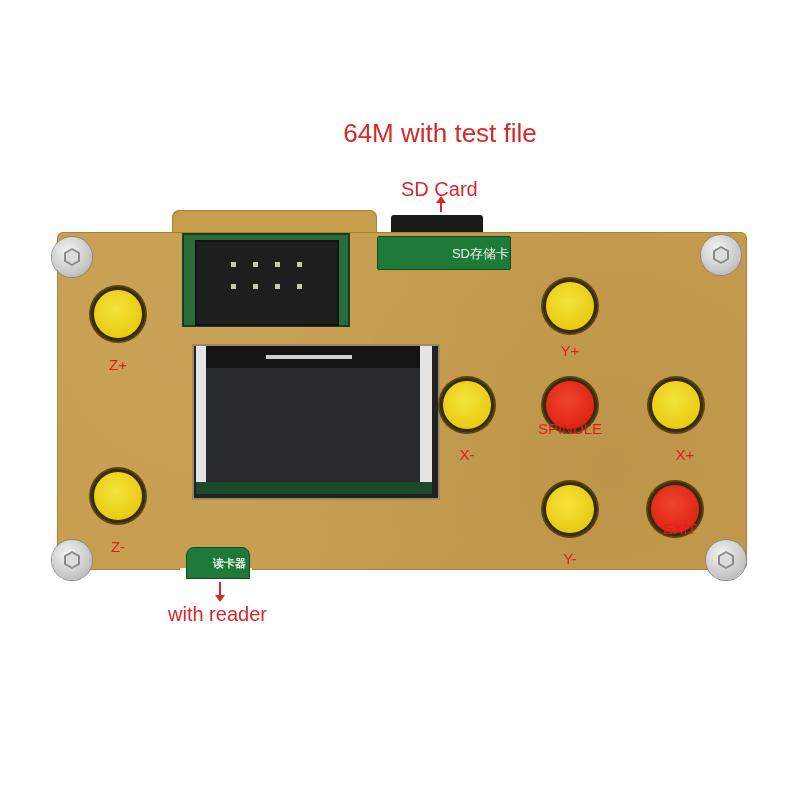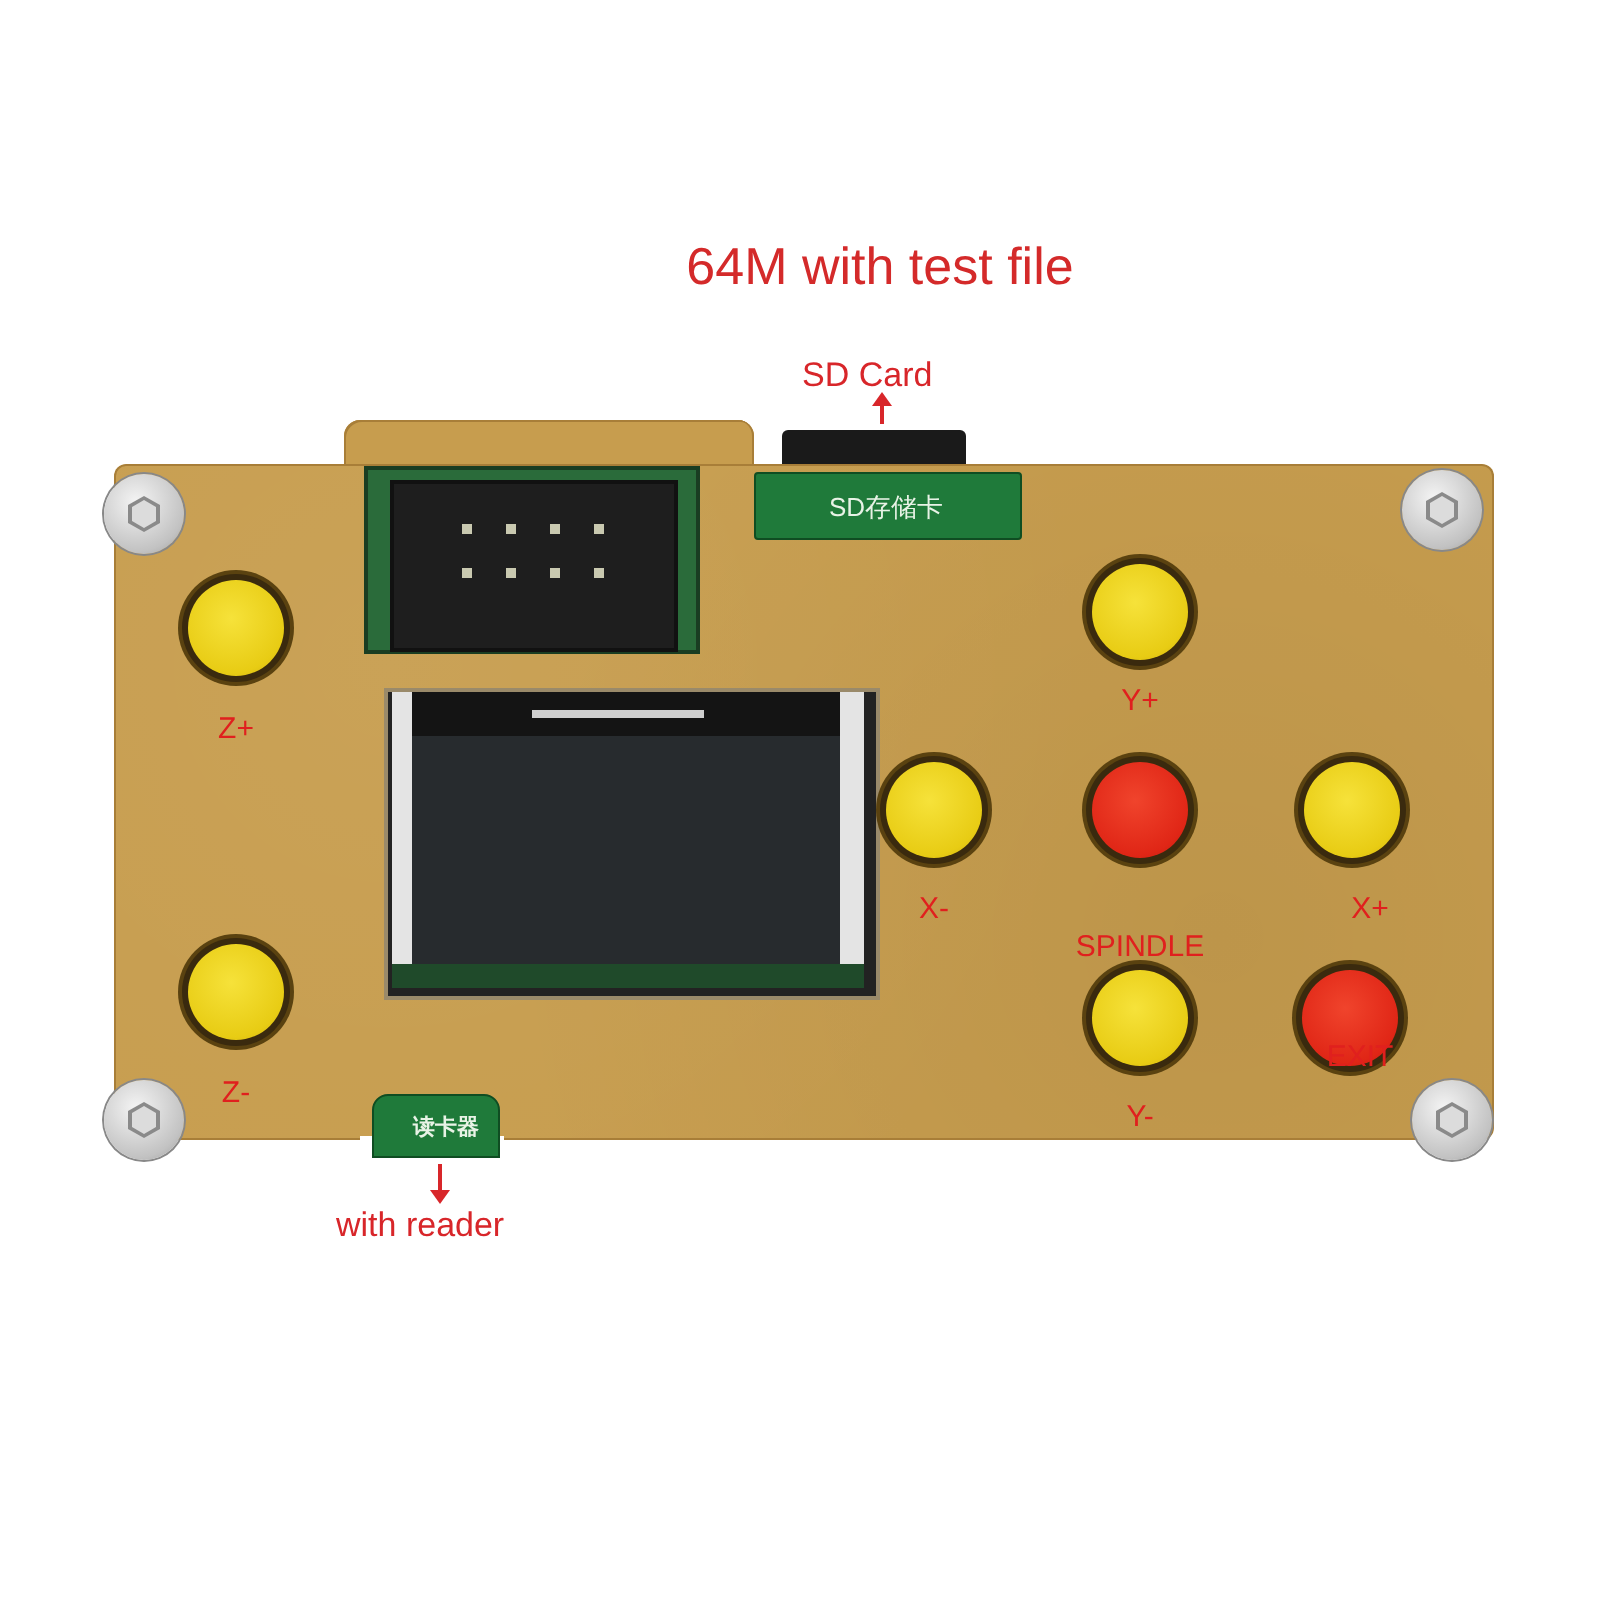--- a/index.html
+++ b/index.html
@@ -1,26 +1,26 @@
 <!DOCTYPE html>
 <html><head>
   <meta charset="utf-8">
   <style>
     html, body { margin: 0; padding: 0; }
     body { width: 800px; height: 800px; background: #ffffff; position: relative; overflow: hidden; font-family: "Liberation Sans", sans-serif; }
     .abs { position: absolute; }
     .title { left: 0; width: 880px; top: 118px; text-align: center; color: #d42a2a; font-size: 26px; }
-    .callout { color: #d8262a; font-size: 17px; }
+    .callout { color: #d8262a; font-size: 20px; }
     .arrow-up { width: 2px; background: #d8262a; }
     .panel { left: 57px; top: 232px; width: 690px; height: 338px; background: #c79d4e; border-radius: 6px;
       background-image: radial-gradient(circle at 20% 30%, rgba(255,255,255,0.05), transparent 60%), radial-gradient(circle at 80% 70%, rgba(0,0,0,0.05), transparent 60%); box-shadow: inset 0 0 0 1px #a87e38; }
     .tab-top { left: 172px; top: 210px; width: 205px; height: 30px; background: #c79d4e; border-radius: 8px 8px 0 0; box-shadow: inset 1px 1px 0 #a87e38, inset -1px 0 0 #a87e38; }
     .notch-bottom { left: 180px; top: 568px; width: 72px; height: 14px; background: #fff; }
     .pcb { background: #1f7a3a; border: 1px solid #0f4d22; }
-    .pcb-label { color: #e8f3e6; font-size: 11px; text-align: center; }
+    .pcb-label { color: #e8f3e6; font-size: 11px; text-align: right; }
     .connector { left: 182px; top: 233px; width: 164px; height: 90px; background: #2a6b3a; border: 2px solid #1a3d22; }
     .connector-inner { left: 195px; top: 240px; width: 140px; height: 82px; background: #1e1e1e; border: 2px solid #111; }
     .pin { width: 5px; height: 5px; background: #c9c9b0; }
     .lcd-frame { left: 192px; top: 344px; width: 244px; height: 152px; background: #222; border: 2px solid #9a8a6a; }
     .lcd-bezel { left: 196px; top: 346px; width: 236px; height: 146px; background: #e4e4e4; }
     .lcd-top { left: 206px; top: 346px; width: 214px; height: 22px; background: #141414; }
     .lcd-slit { left: 266px; top: 355px; width: 86px; height: 4px; background: #cfcfcf; }
     .lcd-screen { left: 206px; top: 368px; width: 214px; height: 114px; background: #272b2e; }
     .lcd-bottom { left: 196px; top: 482px; width: 236px; height: 12px; background: #1f4a2a; }
     .btn-ring { border-radius: 50%; background: #3a2a0e; box-shadow: 0 0 0 2px #5a4210; }
@@ -79,21 +79,21 @@
 <div class="abs btn-ring" style="left:543px; top:279px; width:54px; height:54px;"></div>
 <div class="abs btn yellow" style="left:546px; top:282px; width:48px; height:48px;"></div>
 <div class="abs btn-label" style="left:520px; top:342px;">Y+</div>
 
 <div class="abs btn-ring" style="left:440px; top:378px; width:54px; height:54px;"></div>
 <div class="abs btn yellow" style="left:443px; top:381px; width:48px; height:48px;"></div>
 <div class="abs btn-label" style="left:417px; top:446px;">X-</div>
 
 <div class="abs btn-ring" style="left:543px; top:378px; width:54px; height:54px;"></div>
 <div class="abs btn red" style="left:546px; top:381px; width:48px; height:48px;"></div>
-<div class="abs btn-label" style="left:520px; top:465px;">SPINDLE</div>
+<div class="abs btn-label" style="left:520px; top:420px;">SPINDLE</div>
 
 <div class="abs btn-ring" style="left:649px; top:378px; width:54px; height:54px;"></div>
 <div class="abs btn yellow" style="left:652px; top:381px; width:48px; height:48px;"></div>
 <div class="abs btn-label" style="left:635px; top:446px;">X+</div>
 
 <div class="abs btn-ring" style="left:543px; top:482px; width:54px; height:54px;"></div>
 <div class="abs btn yellow" style="left:546px; top:485px; width:48px; height:48px;"></div>
 <div class="abs btn-label" style="left:520px; top:550px;">Y-</div>
 
 <div class="abs btn-ring" style="left:648px; top:482px; width:54px; height:54px;"></div>

